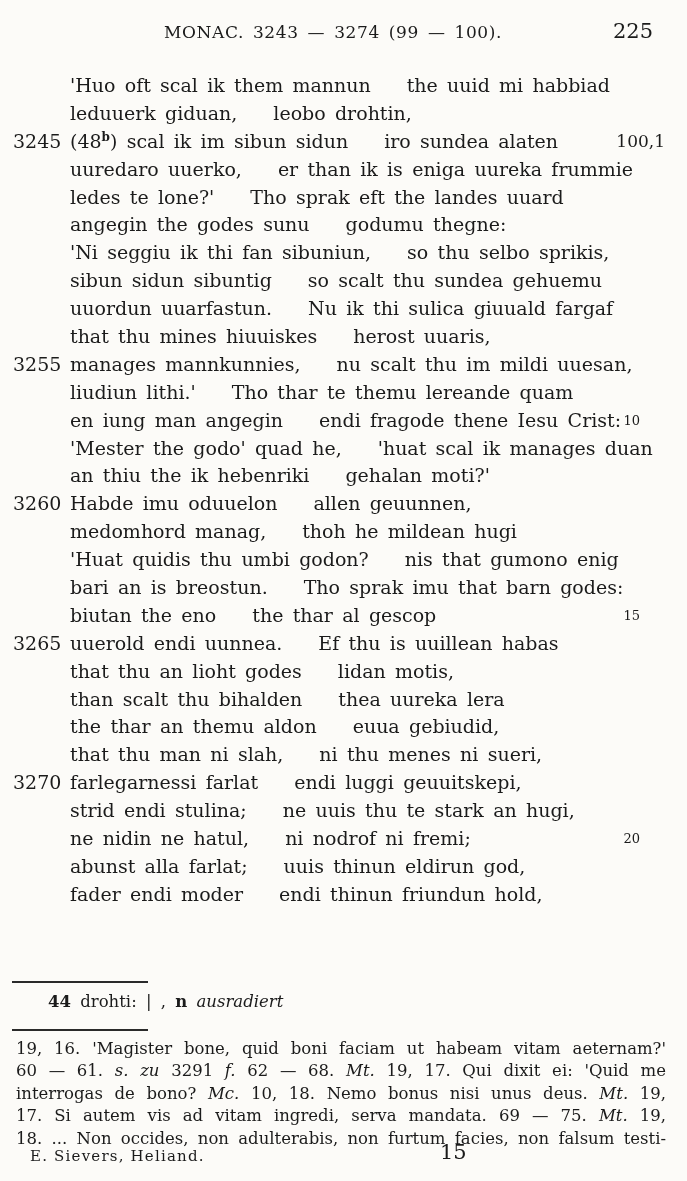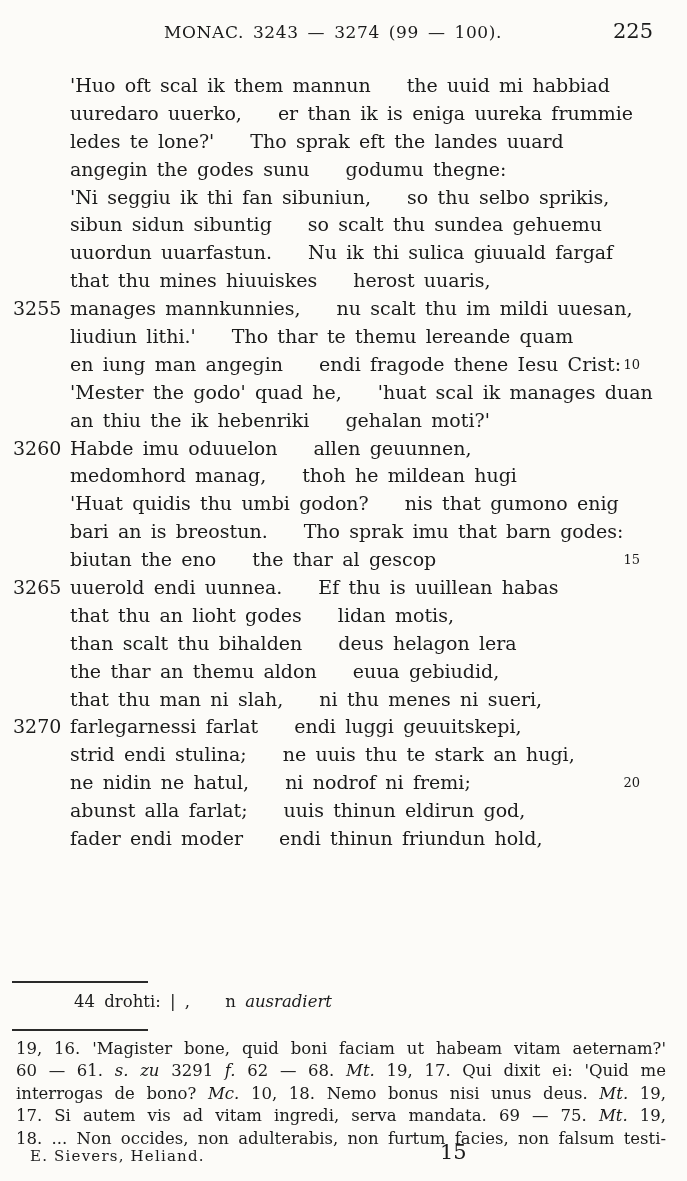--- a/index.html
+++ b/index.html
@@ -26,56 +26,58 @@
   .rule{position:absolute;left:12px;width:136px;border-top:2px solid #2a2a2a;height:0;}
   .rule-1{top:981px;}
   .rule-2{top:1029px;}
   
   .footnote{position:absolute;top:992px;left:48px;font-size:16.5px;word-spacing:4px;white-space:nowrap;}
   
   .apparatus{position:absolute;top:1038px;left:16px;width:650px;
     font-size:16.5px;line-height:22.4px;}
   .app-line{text-align:justify;text-align-last:justify;white-space:normal;word-spacing:1px;}
   .it{font-style:italic;}
-  .bd{font-weight:normal;margin-left:26px;}
+  .bd{font-weight:bold;}
   
   .page-footer{position:absolute;top:1144px;left:0;width:607px;height:30px;font-size:15px;}
   .signature{position:absolute;left:30px;top:3px;letter-spacing:1.2px;}
   .sheet-number{position:absolute;left:440px;top:-4px;font-size:21px;}
 </style>
 </head>
 <body>
 
 <div class="page-header">
   <div class="header-title">MONAC. 3243 — 3274 (99 — 100).</div>
   <div class="page-number">225</div>
 </div>
 
 <div class="verse-block">
     <div class="verse-row"><span>'Huo oft scal ik them mannun</span><span class="half-b">the uuid mi habbiad</span></div>
+    <div class="verse-row"><span>leduuerk giduan,</span><span class="half-b">leobo drohtin,</span></div>
+    <div class="verse-row"><span class="line-num">3245</span><span>(48<sup>b</sup>) scal ik im sibun sidun</span><span class="half-b">iro sundea alaten</span><span class="right-num big">100,1</span></div>
     <div class="verse-row"><span>uuredaro uuerko,</span><span class="half-b">er than ik is eniga uureka frummie</span></div>
     <div class="verse-row"><span>ledes te lone?'</span><span class="half-b">Tho sprak eft the landes uuard</span></div>
     <div class="verse-row"><span>angegin the godes sunu</span><span class="half-b">godumu thegne:</span></div>
     <div class="verse-row"><span>'Ni seggiu ik thi fan sibuniun,</span><span class="half-b">so thu selbo sprikis,</span></div>
     <div class="verse-row"><span>sibun sidun sibuntig</span><span class="half-b">so scalt thu sundea gehuemu</span></div>
     <div class="verse-row"><span>uuordun uuarfastun.</span><span class="half-b">Nu ik thi sulica giuuald fargaf</span></div>
     <div class="verse-row"><span>that thu mines hiuuiskes</span><span class="half-b">herost uuaris,</span></div>
     <div class="verse-row"><span class="line-num">3255</span><span>manages mannkunnies,</span><span class="half-b">nu scalt thu im mildi uuesan,</span></div>
     <div class="verse-row"><span>liudiun lithi.'</span><span class="half-b">Tho thar te themu lereande quam</span></div>
     <div class="verse-row"><span>en iung man angegin</span><span class="half-b">endi fragode thene Iesu Crist:</span><span class="right-num">10</span></div>
     <div class="verse-row"><span>'Mester the godo' quad he,</span><span class="half-b">'huat scal ik manages duan</span></div>
     <div class="verse-row"><span>an thiu the ik hebenriki</span><span class="half-b">gehalan moti?'</span></div>
     <div class="verse-row"><span class="line-num">3260</span><span>Habde imu oduuelon</span><span class="half-b">allen geuunnen,</span></div>
     <div class="verse-row"><span>medomhord manag,</span><span class="half-b">thoh he mildean hugi</span></div>
     <div class="verse-row"><span>'Huat quidis thu umbi godon?</span><span class="half-b">nis that gumono enig</span></div>
     <div class="verse-row"><span>bari an is breostun.</span><span class="half-b">Tho sprak imu that barn godes:</span></div>
     <div class="verse-row"><span>biutan the eno</span><span class="half-b">the thar al gescop</span><span class="right-num">15</span></div>
     <div class="verse-row"><span class="line-num">3265</span><span>uuerold endi uunnea.</span><span class="half-b">Ef thu is uuillean habas</span></div>
     <div class="verse-row"><span>that thu an lioht godes</span><span class="half-b">lidan motis,</span></div>
-    <div class="verse-row"><span>than scalt thu bihalden</span><span class="half-b">deus helagon lera</span></div>
+    <div class="verse-row"><span>than scalt thu bihalden</span><span class="half-b">thea uureka lera</span></div>
     <div class="verse-row"><span>the thar an themu aldon</span><span class="half-b">euua gebiudid,</span></div>
     <div class="verse-row"><span>that thu man ni slah,</span><span class="half-b">ni thu menes ni sueri,</span></div>
     <div class="verse-row"><span class="line-num">3270</span><span>farlegarnessi farlat</span><span class="half-b">endi luggi geuuitskepi,</span></div>
     <div class="verse-row"><span>strid endi stulina;</span><span class="half-b">ne uuis thu te stark an hugi,</span></div>
     <div class="verse-row"><span>ne nidin ne hatul,</span><span class="half-b">ni nodrof ni fremi;</span><span class="right-num">20</span></div>
     <div class="verse-row"><span>abunst alla farlat;</span><span class="half-b">uuis thinun eldirun god,</span></div>
     <div class="verse-row"><span>fader endi moder</span><span class="half-b">endi thinun friundun hold,</span></div>
   </div>
 
 <div class="rule rule-1"></div>

